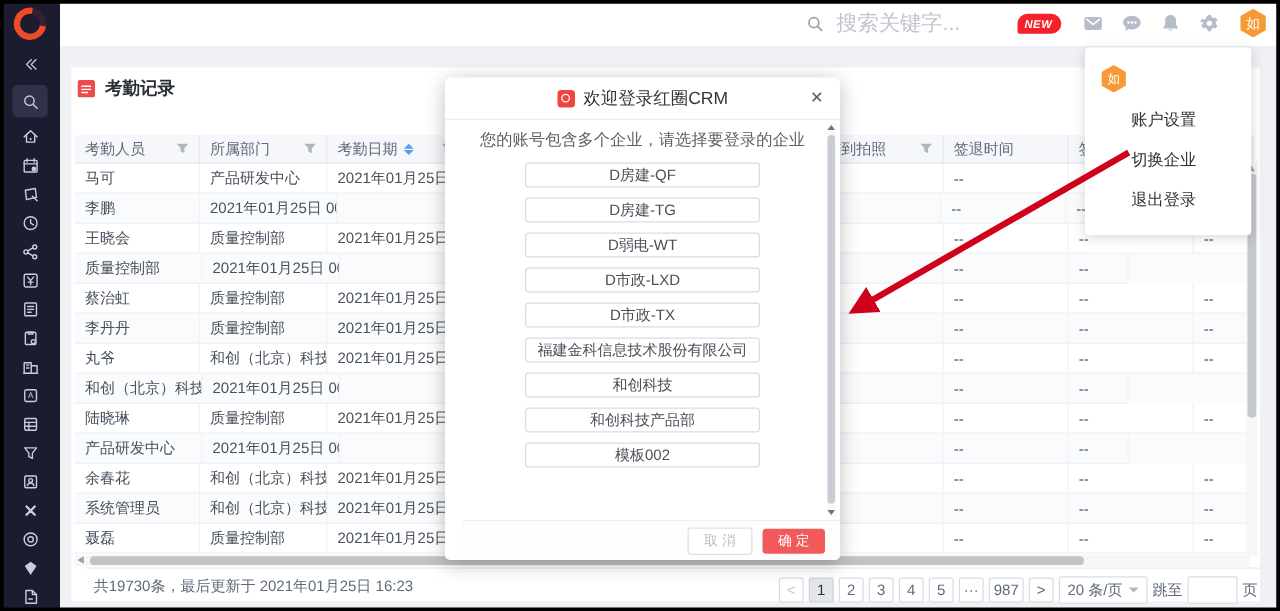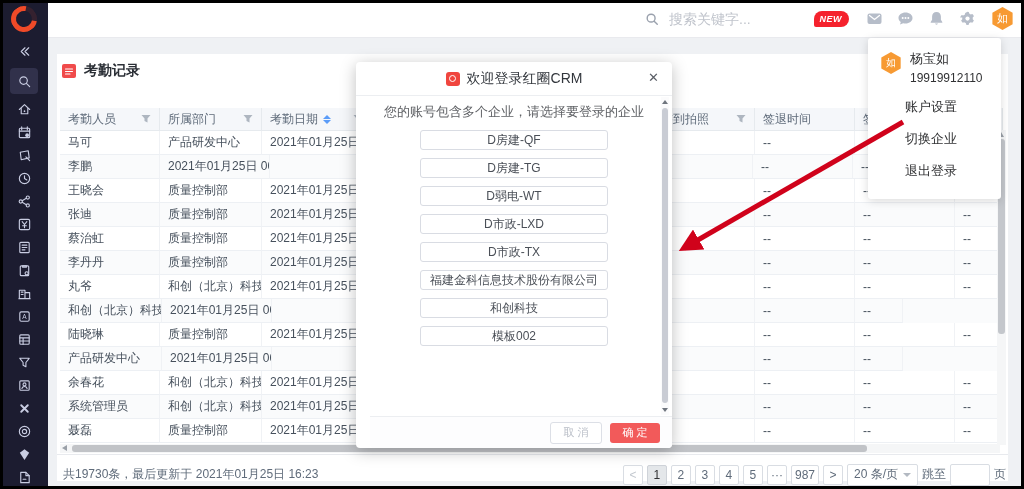--- a/index.html
+++ b/index.html
@@ -19,21 +19,21 @@
   .s-item svg .f{fill:#c9cde2;stroke:none;}
   .s-item svg text{fill:#c9cde2;stroke:none;font-family:"Liberation Sans",sans-serif;}
   .s-item.collapse{height:26px;margin-bottom:2px;}
   .s-item.activebox{height:30px;margin-bottom:2px;}
   .s-item.activebox .box{width:28px;height:26px;background:#31314b;border-radius:4px;display:flex;align-items:center;justify-content:center;}
 
   
   .topbar{position:absolute;left:48px;top:0;right:0;height:37px;background:#fff;border-bottom:1px solid #e9eaee;z-index:10;}
   .search{position:absolute;left:597px;top:0;height:37px;display:flex;align-items:center;gap:8px;}
   .search svg{width:14px;height:14px;stroke:#9aa1ad;fill:none;stroke-width:1.6;stroke-linecap:round;}
-  .search input{border:none;outline:none;font-size:14px;width:150px;color:#a16207;background:transparent;}
+  .search input{border:none;outline:none;font-size:17px;width:150px;color:#a16207;background:transparent;}
   .search input::placeholder{color:#c0c4cc;}
   .top-right{position:absolute;right:10px;top:0;height:37px;display:flex;align-items:center;}
   .new-badge{background:#f5222d;color:#fff;font-size:9px;font-weight:bold;font-style:italic;
              padding:3px 7px 3px 6px;border-radius:8px 8px 8px 2px;letter-spacing:.5px;margin-right:10px;}
   .tb-icon{width:17px;height:17px;margin:0 7px;cursor:pointer;display:block;}
   .tb-icon .fill{fill:#b6bdc9;stroke:none;}
   .avatar-hex{width:23px;height:23px;margin-left:8px;background:#f79a33;color:#fff;font-size:11px;
               display:flex;align-items:center;justify-content:center;cursor:pointer;
               clip-path:polygon(50% 0,94% 25%,94% 75%,50% 100%,6% 75%,6% 25%);}
 
@@ -60,22 +60,22 @@
 
   
   .vscroll{position:absolute;right:2px;top:76px;width:9px;height:315px;background:#f5f6f7;z-index:2;}
   .vscroll .thumb{position:absolute;left:1px;right:1px;top:9px;height:195px;background:#c4c7cc;border-radius:3px;}
   .vscroll .a-up{position:absolute;top:2px;left:1px;width:0;height:0;border-left:3.5px solid transparent;border-right:3.5px solid transparent;border-bottom:5px solid #9aa0a8;}
   .hscroll{position:absolute;left:3px;top:390px;width:940px;height:9px;background:#f5f6f7;}
   .hscroll .thumb{position:absolute;top:1px;bottom:1px;left:12px;width:795px;background:#c1c3c7;border-radius:3px;}
   .hscroll .a-left{position:absolute;left:2px;top:1px;width:0;height:0;border-top:3.5px solid transparent;border-bottom:3.5px solid transparent;border-right:5px solid #9aa0a8;}
 
   
-  .card-footer{position:absolute;left:0;right:0;top:400px;height:27px;border-top:1px solid #e8eaee;
-               display:flex;align-items:center;font-size:12px;color:#5f6b7a;padding-top:6px;}
+  .card-footer{position:absolute;left:12px;right:0;top:400px;height:27px;border-top:1px solid #e8eaee;
+               display:flex;align-items:flex-start;font-size:12px;color:#5f6b7a;padding-top:6px;}
   .summary{margin-left:6px;}
   .pager{margin-left:auto;display:flex;align-items:center;gap:4px;margin-right:2px;}
   .pg{min-width:20px;height:20px;box-sizing:border-box;border:1px solid #d9dde3;border-radius:2px;background:#fff;
       display:flex;align-items:center;justify-content:center;font-size:12px;color:#5f6b7a;cursor:pointer;padding:0 3px;}
   .pg.active{background:#e4e7ea;border-color:#cfd3d9;color:#303133;}
   .pg.dis{color:#c3c8cf;}
   .size-sel{height:20px;border:1px solid #d9dde3;border-radius:2px;display:flex;align-items:center;gap:5px;
             padding:0 6px;cursor:pointer;background:#fff;}
   .caret{width:0;height:0;border-left:4px solid transparent;border-right:4px solid transparent;border-top:4px solid #b3b9c2;}
   .jump-input{width:34px;height:18px;border:1px solid #d9dde3;border-radius:2px;outline:none;font-size:12px;text-align:center;}
@@ -412,23 +412,20 @@
             <span>--</span>
           </div>
           <div class="td" style="width:100px">
             <span>--</span>
           </div>
           <div class="td" style="width:48px">
             <span>--</span>
           </div>
         </div>
         <div class="tr body">
-          <div class="td" style="width:100px">
-            <span>张迪</span>
-          </div>
           <div class="td" style="width:102px">
             <span>质量控制部</span>
           </div>
           <div class="td" style="width:110px">
             <span>2021年01月25日 00:00</span>
           </div>
           <div class="td" style="width:150px">
             <span></span>
           </div>
           <div class="td" style="width:131px">
@@ -745,41 +742,38 @@
     <div class="m-body">
       <div class="m-sub">您的账号包含多个企业，请选择要登录的企业</div>
       <div id="company-list">
           <div class="company-btn">D房建-QF</div>
           <div class="company-btn">D房建-TG</div>
           <div class="company-btn">D弱电-WT</div>
           <div class="company-btn">D市政-LXD</div>
           <div class="company-btn">D市政-TX</div>
           <div class="company-btn">福建金科信息技术股份有限公司</div>
           <div class="company-btn">和创科技</div>
+          <div class="company-btn">和创科技产品部</div>
           <div class="company-btn">模板002</div>
         </div>
       <div class="m-scroll">
           <i class="a-up"></i>
           <div class="thumb"></div>
           <i class="a-dn"></i>
         </div>
     </div>
     <div class="m-foot">
       <div class="btn-cancel">取 消</div>
       <div class="btn-confirm">确 定</div>
     </div>
   </section>
 
   <section class="user-menu">
     <div class="um-head">
       <span class="um-avatar">如</span>
-      <span>
-        <div class="um-name">杨宝如</div>
-        <div class="um-phone">19919912110</div>
-      </span>
     </div>
     <div id="um-items">
         <div class="um-item">账户设置</div>
         <div class="um-item">切换企业</div>
         <div class="um-item">退出登录</div>
       </div>
   </section>
 
   <svg class="red-arrow" viewBox="0 0 270 170">
     <defs>

